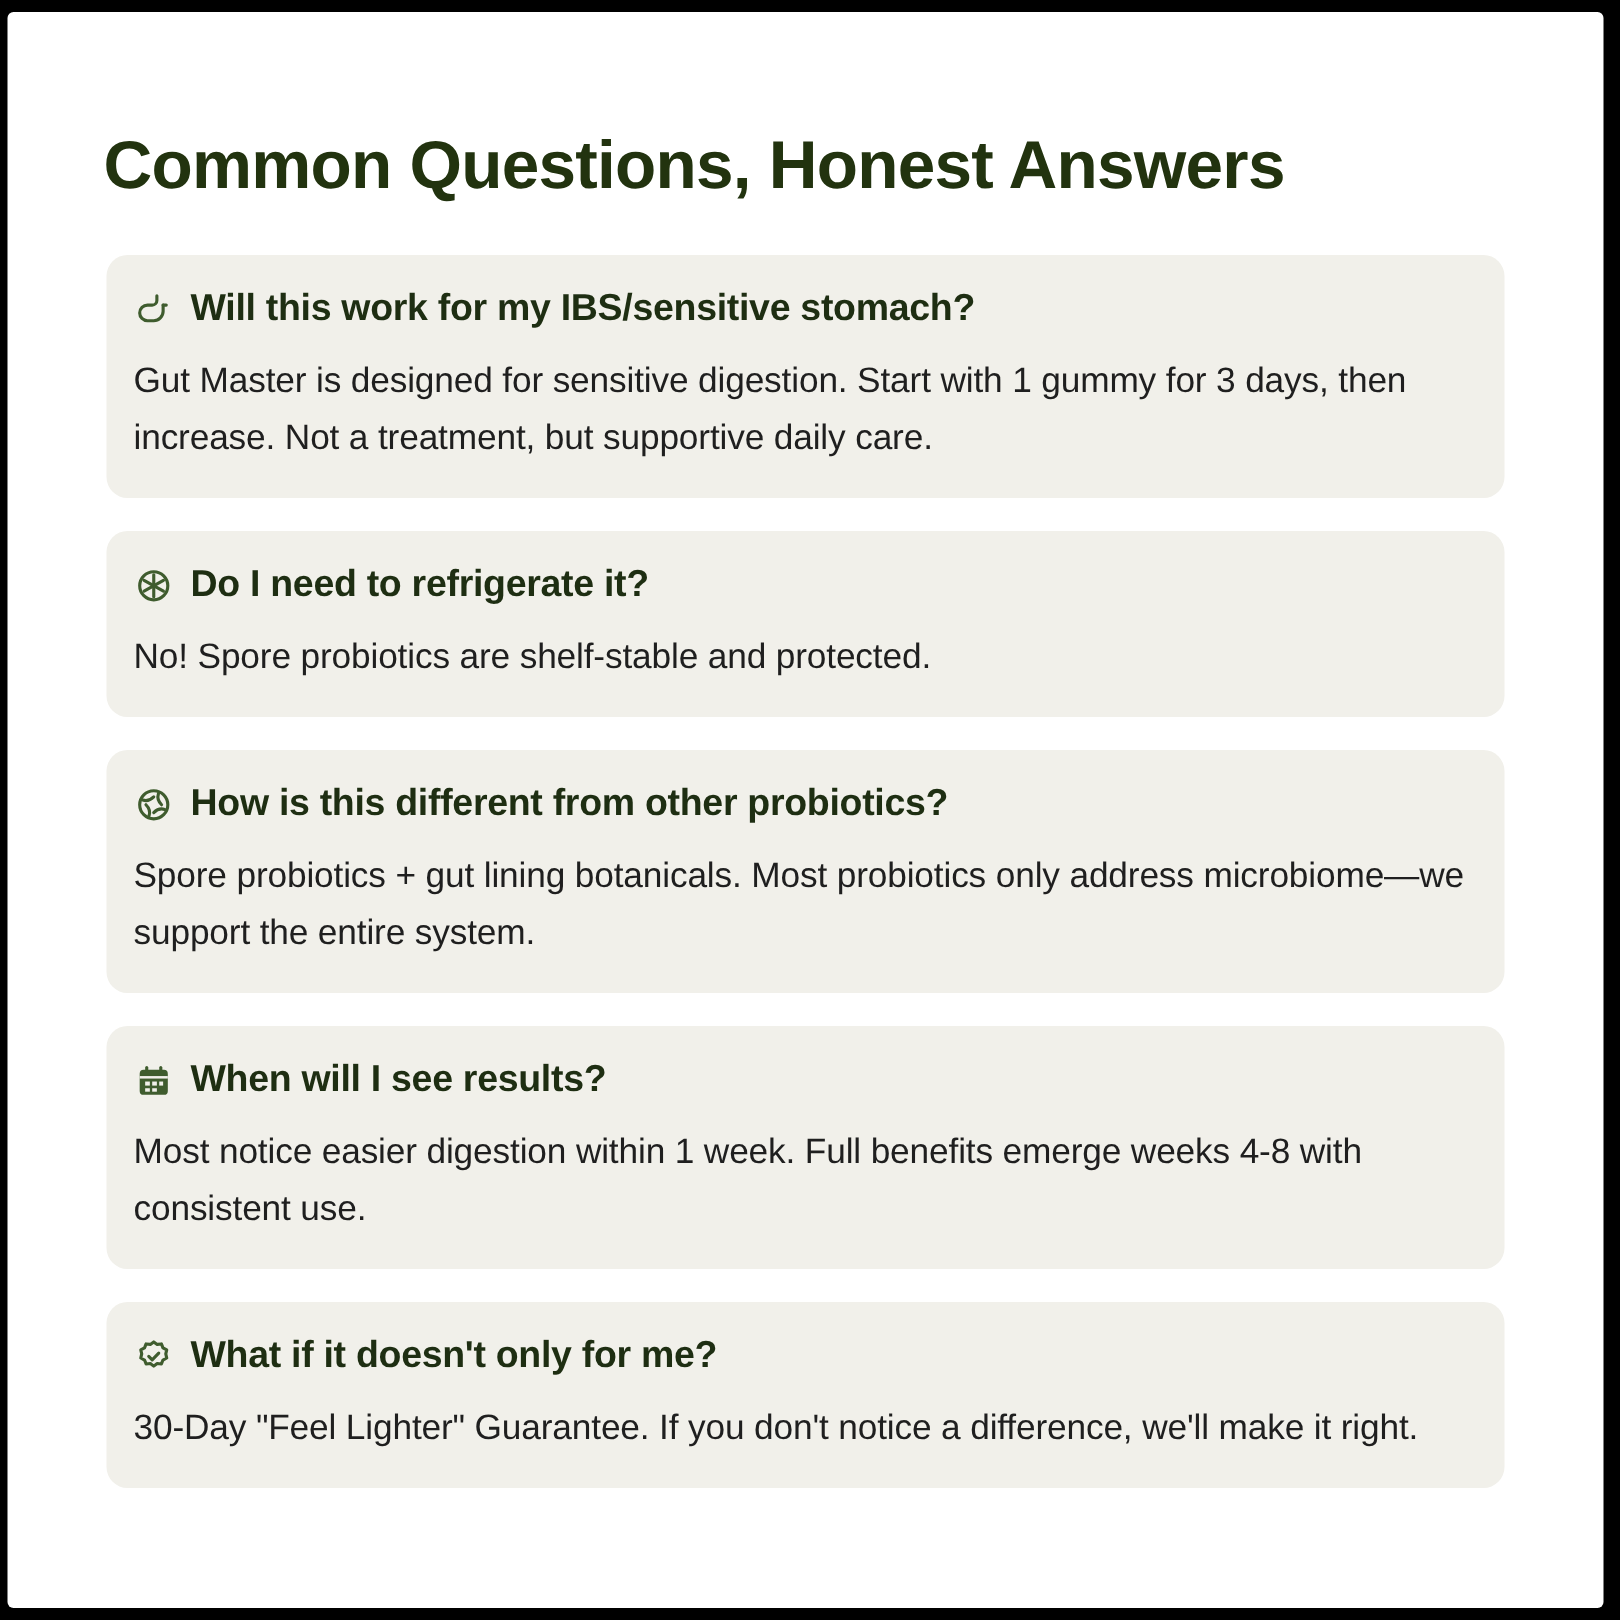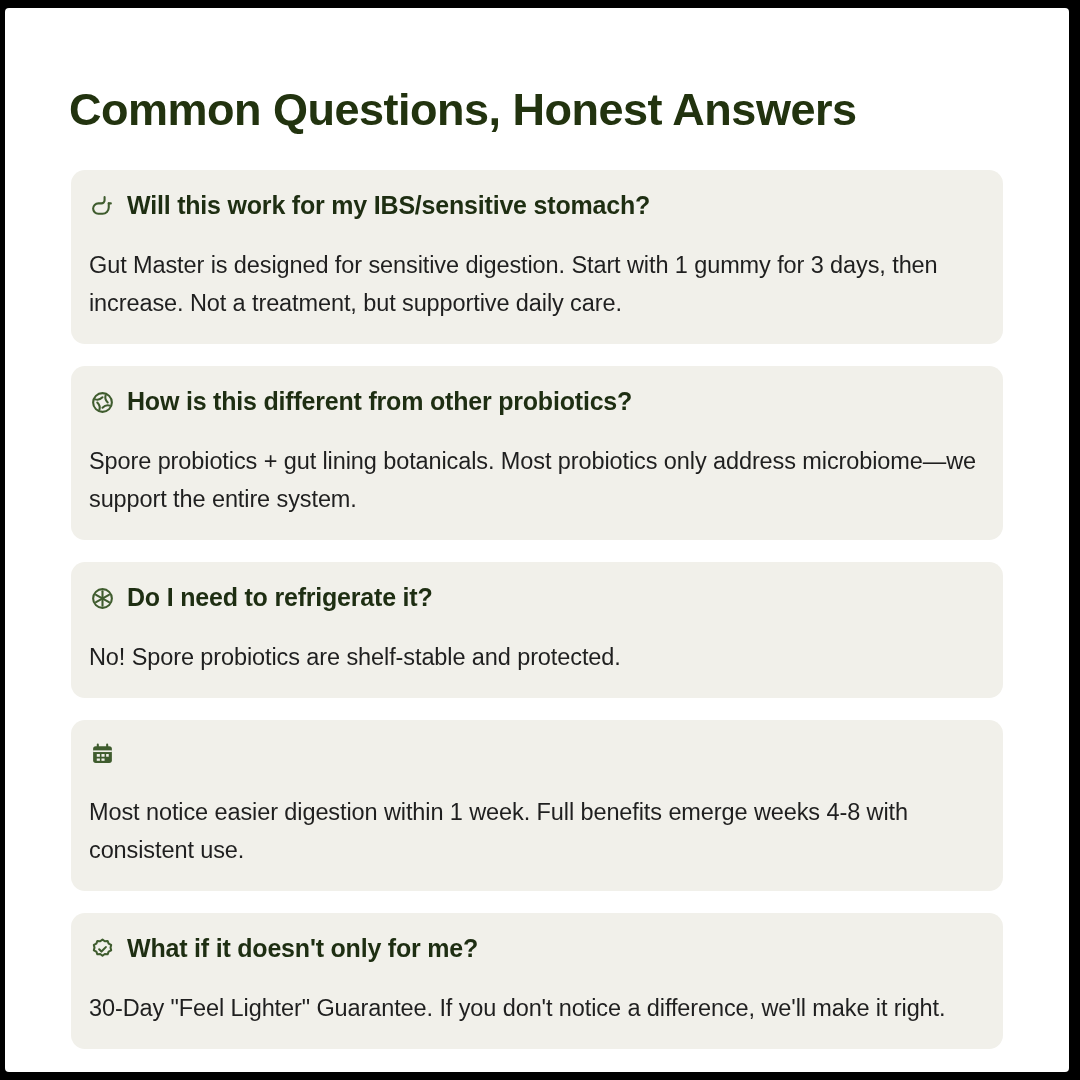--- a/index.html
+++ b/index.html
@@ -66,21 +66,21 @@
     display: block;
   }
   .faq-question {
     font-size: 25px;
     font-weight: bold;
     color: #1e2e12;
     line-height: 1.2;
     letter-spacing: -0.2px;
   }
   .faq-answer {
-    margin: 26px 0 0 0;
+    margin: 14px 0 0 0;
     font-size: 23.5px;
     line-height: 1.62;
     color: #1f1f1f;
     letter-spacing: -0.1px;
   }
 </style>
 </head>
 <body>
 
 <div class="card">
@@ -100,61 +100,62 @@
         <span class="faq-question">Will this work for my IBS/sensitive stomach?</span>
       </div>
       <p class="faq-answer">Gut Master is designed for sensitive digestion. Start with 1 gummy for 3 days, then increase. Not a treatment, but supportive daily care.</p>
     </div>
 
     <div class="faq-item">
       <div class="faq-q-row">
         <span class="faq-icon">
           <svg width="25" height="25" viewBox="0 0 24 24" fill="none" stroke="currentColor" stroke-width="2" stroke-linecap="round" stroke-linejoin="round">
             <circle cx="12" cy="12" r="9"></circle>
+            <path d="M12 5v14"></path>
+            <path d="M5.8 8.5l12.4 7"></path>
+            <path d="M5.8 15.5l12.4-7"></path>
+          </svg>
+        </span>
+        <span class="faq-question">Do I need to refrigerate it?</span>
+      </div>
+      <p class="faq-answer">No! Spore probiotics are shelf-stable and protected.</p>
+    </div>
+
+    <div class="faq-item">
+      <div class="faq-q-row">
+        <span class="faq-icon">
+          <svg width="25" height="25" viewBox="0 0 24 24" fill="none" stroke="currentColor" stroke-width="2" stroke-linecap="round" stroke-linejoin="round">
+            <circle cx="12" cy="12" r="9"></circle>
             <path d="M5 9c3 1 5 0 7-2"></path>
             <path d="M19 15c-3-1-5 0-7 2"></path>
             <path d="M9 19c1-3 0-5-2-7"></path>
             <path d="M15 5c-1 3 0 5 2 7"></path>
           </svg>
         </span>
         <span class="faq-question">How is this different from other probiotics?</span>
       </div>
       <p class="faq-answer">Spore probiotics + gut lining botanicals. Most probiotics only address microbiome—we support the entire system.</p>
-    </div>
-
-    <div class="faq-item">
-      <div class="faq-q-row">
-        <span class="faq-icon">
-          <svg width="25" height="25" viewBox="0 0 24 24" fill="none" stroke="currentColor" stroke-width="2" stroke-linecap="round" stroke-linejoin="round">
-            <circle cx="12" cy="12" r="9"></circle>
-            <path d="M12 5v14"></path>
-            <path d="M5.8 8.5l12.4 7"></path>
-            <path d="M5.8 15.5l12.4-7"></path>
-          </svg>
-        </span>
-        <span class="faq-question">Do I need to refrigerate it?</span>
-      </div>
-      <p class="faq-answer">No! Spore probiotics are shelf-stable and protected.</p>
     </div>
 
     <div class="faq-item">
       <div class="faq-q-row">
         <span class="faq-icon">
           <svg width="25" height="25" viewBox="0 0 24 24" fill="currentColor">
             <rect x="3" y="5" width="18" height="16" rx="2.5"></rect>
             <rect x="3" y="9" width="18" height="1.6" fill="#f1f0ea"></rect>
             <rect x="6.5" y="12.5" width="3" height="2.6" fill="#f1f0ea"></rect>
             <rect x="11" y="12.5" width="3" height="2.6" fill="#f1f0ea"></rect>
             <rect x="15.5" y="12.5" width="2.5" height="2.6" fill="#f1f0ea"></rect>
             <rect x="6.5" y="16.8" width="3" height="2.2" fill="#f1f0ea"></rect>
             <rect x="11" y="16.8" width="3" height="2.2" fill="#f1f0ea"></rect>
             <rect x="6.5" y="2.5" width="2" height="4" rx="1"></rect>
             <rect x="15.5" y="2.5" width="2" height="4" rx="1"></rect>
           </svg>
         </span>
+        <span class="faq-question">When will I see results?</span>
       </div>
       <p class="faq-answer">Most notice easier digestion within 1 week. Full benefits emerge weeks 4-8 with consistent use.</p>
     </div>
 
     <div class="faq-item">
       <div class="faq-q-row">
         <span class="faq-icon">
           <svg width="25" height="25" viewBox="0 0 24 24" fill="none" stroke="currentColor" stroke-width="2" stroke-linecap="round" stroke-linejoin="round">
             <path d="M12 2.5l2.2 1.6 2.7-.3 1 2.5 2.4 1.3-.6 2.6.6 2.6-2.4 1.3-1 2.5-2.7-.3L12 18l-2.2-1.7-2.7.3-1-2.5-2.4-1.3.6-2.6-.6-2.6 2.4-1.3 1-2.5 2.7.3z"></path>
             <path d="M8.8 11.8l2.2 2.2 4.2-4.3"></path>

